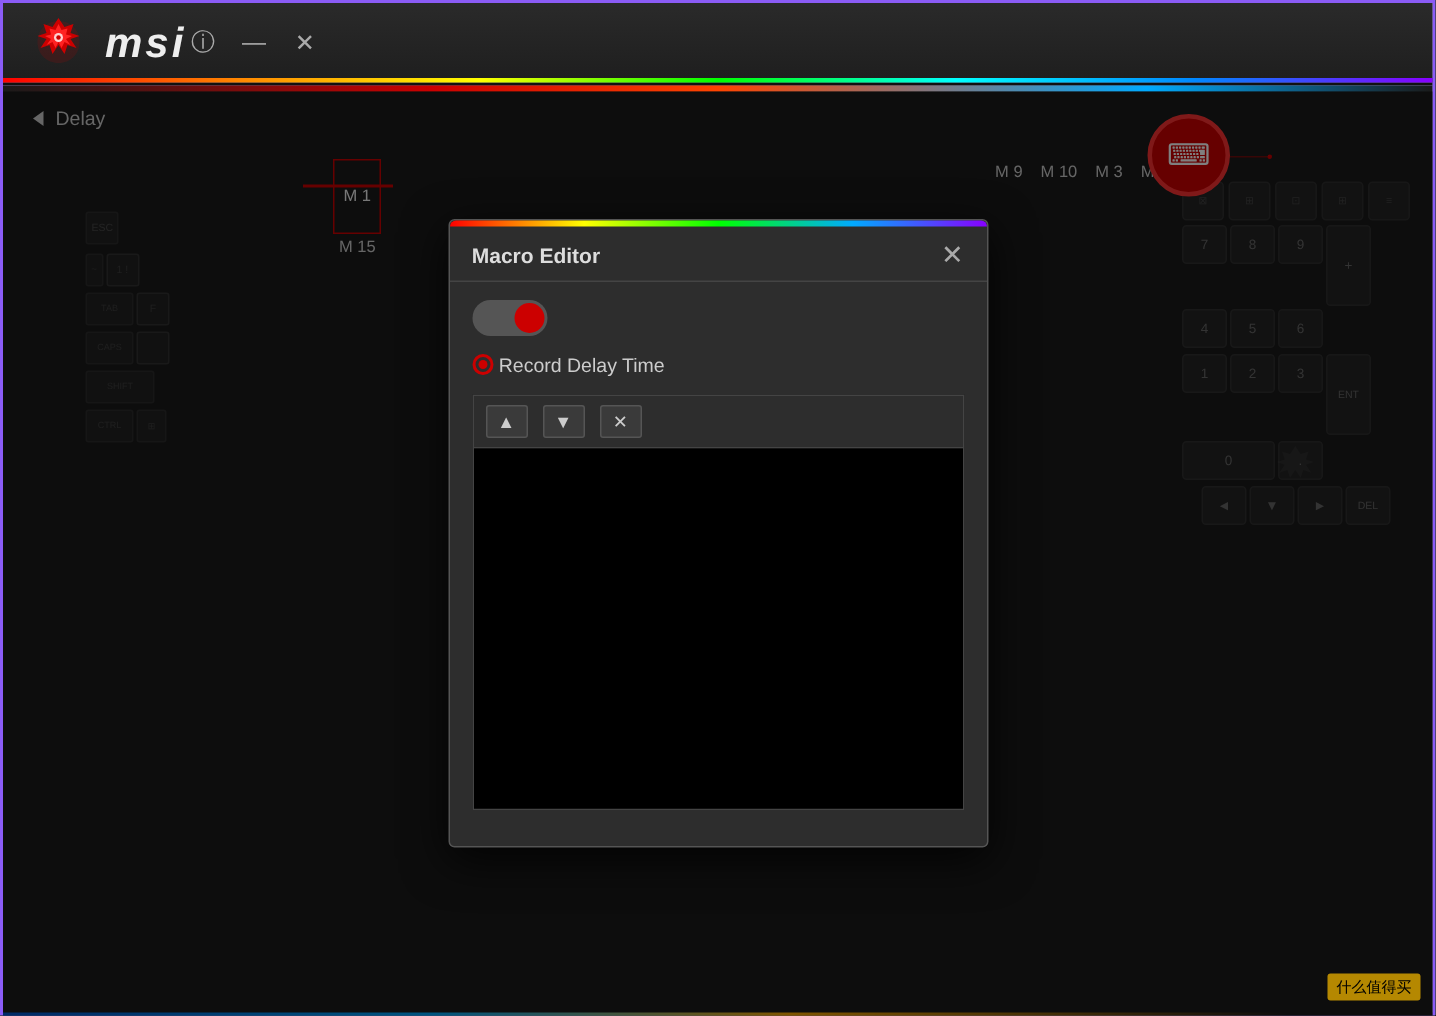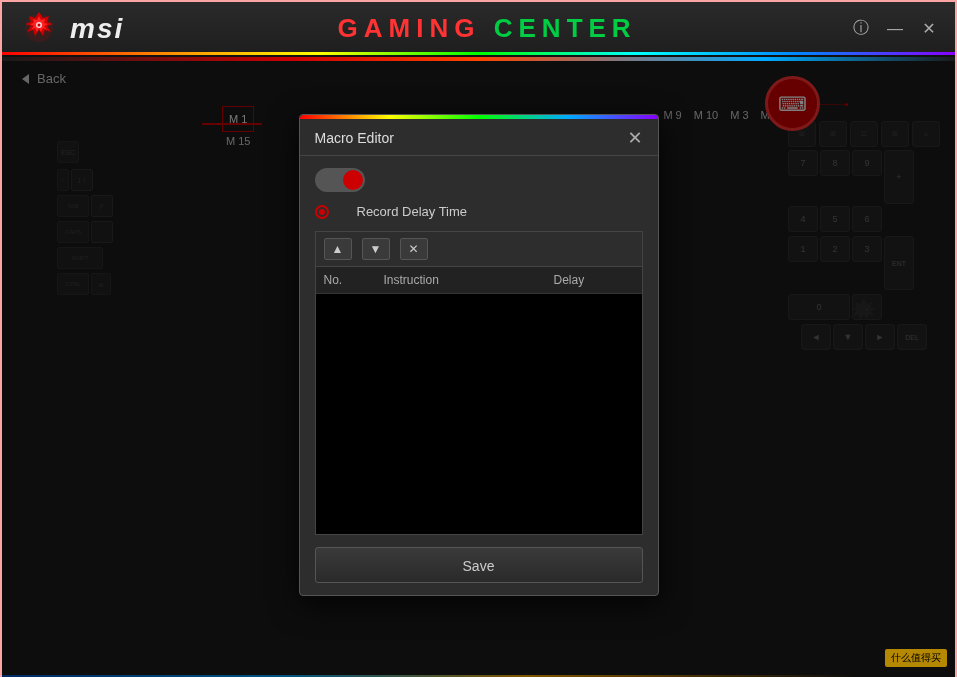--- a/index.html
+++ b/index.html
@@ -10,21 +10,21 @@
       background: #1a1a1a;
       font-family: 'Arial', sans-serif;
     }
 
     
     .app-container {
       width: 957px;
       height: 677px;
       position: relative;
       background: #c4b5fd;
-      border: 2px solid #fca5a5;
+      border: 2px solid #8b5cf6;
     }
 
     
     .app-container::before {
       content: '';
       position: absolute;
       top: 0; left: 0; right: 0; bottom: 0;
       background:
         radial-gradient(ellipse at 0% 50%, rgba(100,200,50,0.15) 0%, transparent 40%),
         radial-gradient(ellipse at 100% 50%, rgba(200,50,50,0.1) 0%, transparent 40%),
@@ -159,21 +159,21 @@
       display: flex;
       align-items: center;
       justify-content: space-between;
       padding: 10px 15px 8px 15px;
       border-bottom: 1px solid #444;
     }
 
     .modal-title {
       color: #ddd;
       font-size: 14px;
-      font-weight: normal;
+      font-weight: bold;
     }
 
     .modal-close {
       color: #aaa;
       font-size: 18px;
       cursor: pointer;
       line-height: 1;
     }
 
     .modal-body {
@@ -184,21 +184,21 @@
     .radio-options {
       display: flex;
       flex-direction: column;
       gap: 8px;
       margin-bottom: 12px;
     }
 
     .radio-row {
       display: flex;
       align-items: center;
-      gap: 28px;
+      gap: 4px;
     }
 
     .radio-dot {
       width: 14px;
       height: 14px;
       border-radius: 50%;
       border: 2px solid #888;
       display: flex;
       align-items: center;
       justify-content: center;
@@ -415,47 +415,42 @@
       <svg class="msi-dragon" viewBox="0 0 45 38" fill="none" xmlns="http://www.w3.org/2000/svg">
         <path d="M22 4 C14 4 8 10 8 18 C8 26 14 32 22 32 C30 32 36 26 36 18 C36 10 30 4 22 4Z" fill="#cc0000" opacity="0.15"></path>
         <path d="M22 2 L26 8 L32 6 L30 12 L36 14 L30 16 L34 22 L28 20 L26 26 L22 20 L18 26 L16 20 L10 22 L14 16 L8 14 L14 12 L12 6 L18 8 Z" fill="#cc0000"></path>
         <path d="M22 6 L24 10 L28 9 L27 13 L31 14 L27 16 L30 20 L26 18 L24 22 L22 18 L20 22 L18 18 L14 20 L17 16 L13 14 L17 13 L16 9 L20 10 Z" fill="#ff2222"></path>
         <circle cx="22" cy="15" r="3" fill="#fff" opacity="0.8"></circle>
         <circle cx="22" cy="15" r="1.5" fill="#cc0000"></circle>
       </svg>
       <span class="msi-text">msi</span>
     </div>
 
-    <div class="app-title">
-      <span class="title-gaming">GAMING</span>
-      <span class="title-space"> </span>
-      <span class="title-center">CENTER</span>
-    </div>
 
     <div class="title-controls">
       <div class="title-btn">ⓘ</div>
       <div class="title-btn">—</div>
       <div class="title-btn close">✕</div>
     </div>
 
     <div class="title-bar-rainbow"></div>
   </div>
 
   <div class="main-content">
     <div class="accent-bar-top"></div>
 
     <div class="content-body">
 
       <div style="position: absolute; left: 20px; top: 10px; display: flex; align-items: center; gap: 8px; z-index: 5; cursor: pointer;">
         <div style="width:0;height:0;border-top:5px solid transparent;border-bottom:5px solid transparent;border-right:7px solid #ccc;"></div>
-        <span style="color:#ccc;font-size:13px;">Back</span>
+        <span style="color:#ccc;font-size:13px;">Delay</span>
       </div>
 
       <div style="position: absolute; left: 220px; top: 45px; z-index: 5;">
-        <div style="border:1px solid #cc0000;color:#eee;font-size:11px;padding:6px 6px;display:inline-block;margin-bottom:3px;">M 1</div>
+        <div style="border:1px solid #cc0000;color:#eee;font-size:11px;padding:18px 6px;display:inline-block;margin-bottom:3px;">M 1</div>
         <br>
         <div style="color:#ccc;font-size:11px;margin-left:4px;">M 15</div>
       </div>
 
       <div style="position: absolute; right: 170px; top: 48px; display: flex; gap: 12px; z-index: 5;">
         <span style="color:#ccc;font-size:11px;">M 9</span>
         <span style="color:#ccc;font-size:11px;">M 10</span>
         <span style="color:#ccc;font-size:11px;">M 3</span>
         <span style="color:#ccc;font-size:11px;">M 12</span>
       </div>
@@ -569,31 +564,25 @@
                 <span class="radio-label">Record Delay Time</span>
               </div>
             </div>
 
             <div class="macro-table">
               <div class="table-toolbar">
                 <div class="toolbar-btn">▲</div>
                 <div class="toolbar-btn">▼</div>
                 <div class="toolbar-btn">✕</div>
               </div>
-              <div class="table-header">
-                <span class="table-col-header">No.</span>
-                <span class="table-col-header">Instruction</span>
-                <span class="table-col-header">Delay</span>
-              </div>
               <div class="table-body">
                 
               </div>
             </div>
 
-            <div class="save-btn">Save</div>
           </div>
         </div>
       </div>
 
     </div>
   </div>
 
   <div class="watermark">什么值得买</div>
 </div>
 

